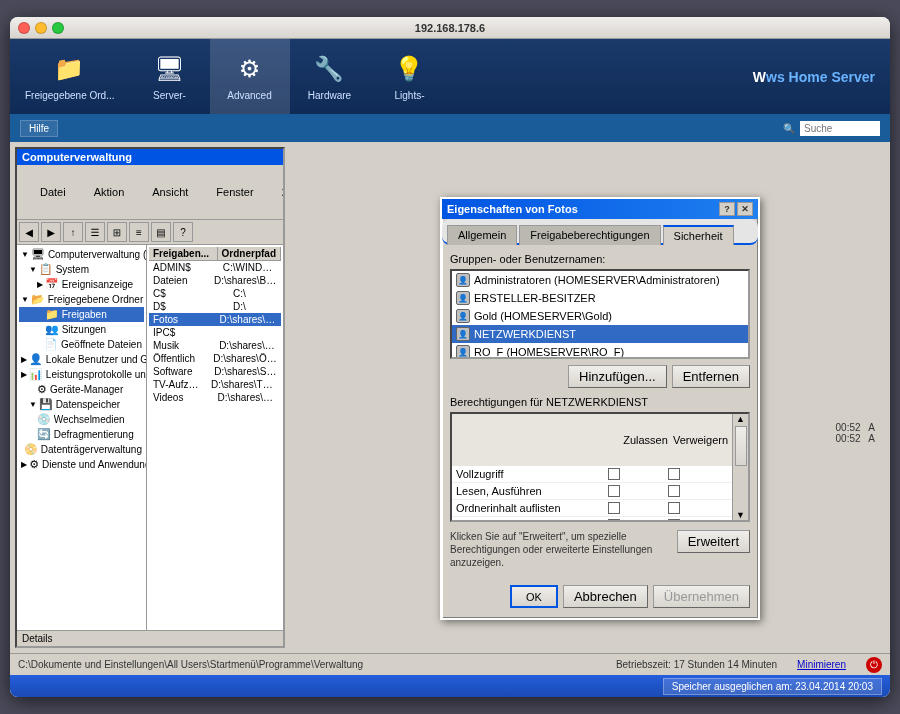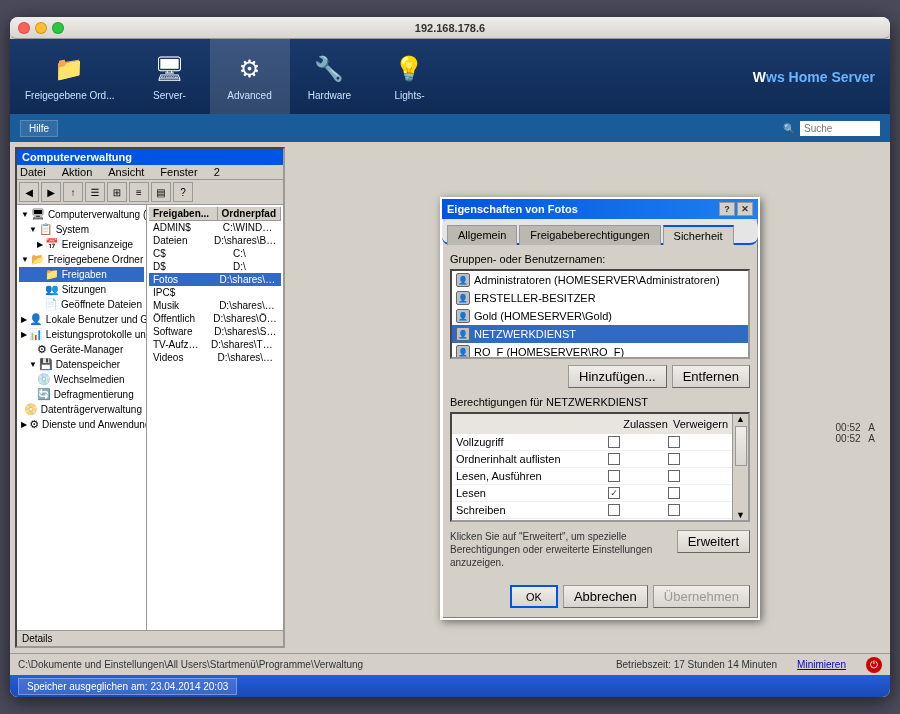--- a/index.html
+++ b/index.html
@@ -26,21 +26,20 @@
     }
 
     .mac-titlebar {
       height: 22px;
       background: linear-gradient(to bottom, #f0eeec, #d8d4ce);
       border-bottom: 1px solid #999;
       display: flex;
       align-items: center;
       padding: 0 8px;
       position: relative;
-      border-radius: 6px;
     }
 
     .mac-titlebar-buttons {
       display: flex;
       gap: 5px;
     }
 
     .mac-btn {
       width: 12px;
       height: 12px;
@@ -185,23 +184,23 @@
     .cm-titlebar {
       background: #0054e3;
       color: white;
       padding: 2px 5px;
       font-size: 11px;
       font-weight: bold;
     }
 
     .cm-menubar {
       background: #d4d0c8;
-      padding: 0;
-      display: flex;
-      gap: 10px;
+      padding: 20px;
+      display: flex;
+      gap: 22px;
       border-bottom: 1px solid #999;
     }
 
     .cm-menubar span {
       font-size: 11px;
       cursor: pointer;
       padding: 1px 3px;
     }
 
     .cm-toolbar {
@@ -342,21 +341,21 @@
 
     
     .taskbar {
       height: 22px;
       background: linear-gradient(to bottom, #245edb, #1a4ab5);
       display: flex;
       align-items: center;
       padding: 0 8px;
       font-size: 10px;
       color: white;
-      justify-content: flex-start;
+      justify-content: flex-end;
     }
 
     .taskbar-item {
       background: rgba(255,255,255,0.15);
       border: 1px solid rgba(255,255,255,0.3);
       padding: 2px 8px;
       cursor: pointer;
       font-size: 10px;
     }
 
@@ -596,21 +595,21 @@
       overflow: hidden;
     }
 
     .perm-content {
       flex: 1;
       overflow: hidden;
     }
 
     .perm-header-row {
       display: flex;
-      padding: 4px 4px;
+      padding: 20px 4px;
       font-size: 11px;
       background: #e8e4de;
     }
 
     .perm-header-name { flex: 1; }
     .perm-header-allow { width: 55px; text-align: center; }
     .perm-header-deny { width: 55px; text-align: center; }
   </style>
 </head>
 <body>
@@ -861,30 +860,30 @@
                 <div class="perm-row">
                   <div class="perm-name">Vollzugriff</div>
                   <div class="perm-allow">
                       <div class="win-checkbox"></div>
                     </div>
                   <div class="perm-deny">
                       <div class="win-checkbox"></div>
                     </div>
                 </div>
                 <div class="perm-row">
-                  <div class="perm-name">Ordnerinhalt auflisten</div>
+                  <div class="perm-name">Lesen, Ausführen</div>
                   <div class="perm-allow">
                       <div class="win-checkbox"></div>
                     </div>
                   <div class="perm-deny">
                       <div class="win-checkbox"></div>
                     </div>
                 </div>
                 <div class="perm-row">
-                  <div class="perm-name">Lesen, Ausführen</div>
+                  <div class="perm-name">Ordnerinhalt auflisten</div>
                   <div class="perm-allow">
                       <div class="win-checkbox"></div>
                     </div>
                   <div class="perm-deny">
                       <div class="win-checkbox"></div>
                     </div>
                 </div>
                 <div class="perm-row">
                   <div class="perm-name">Lesen</div>
                   <div class="perm-allow">

